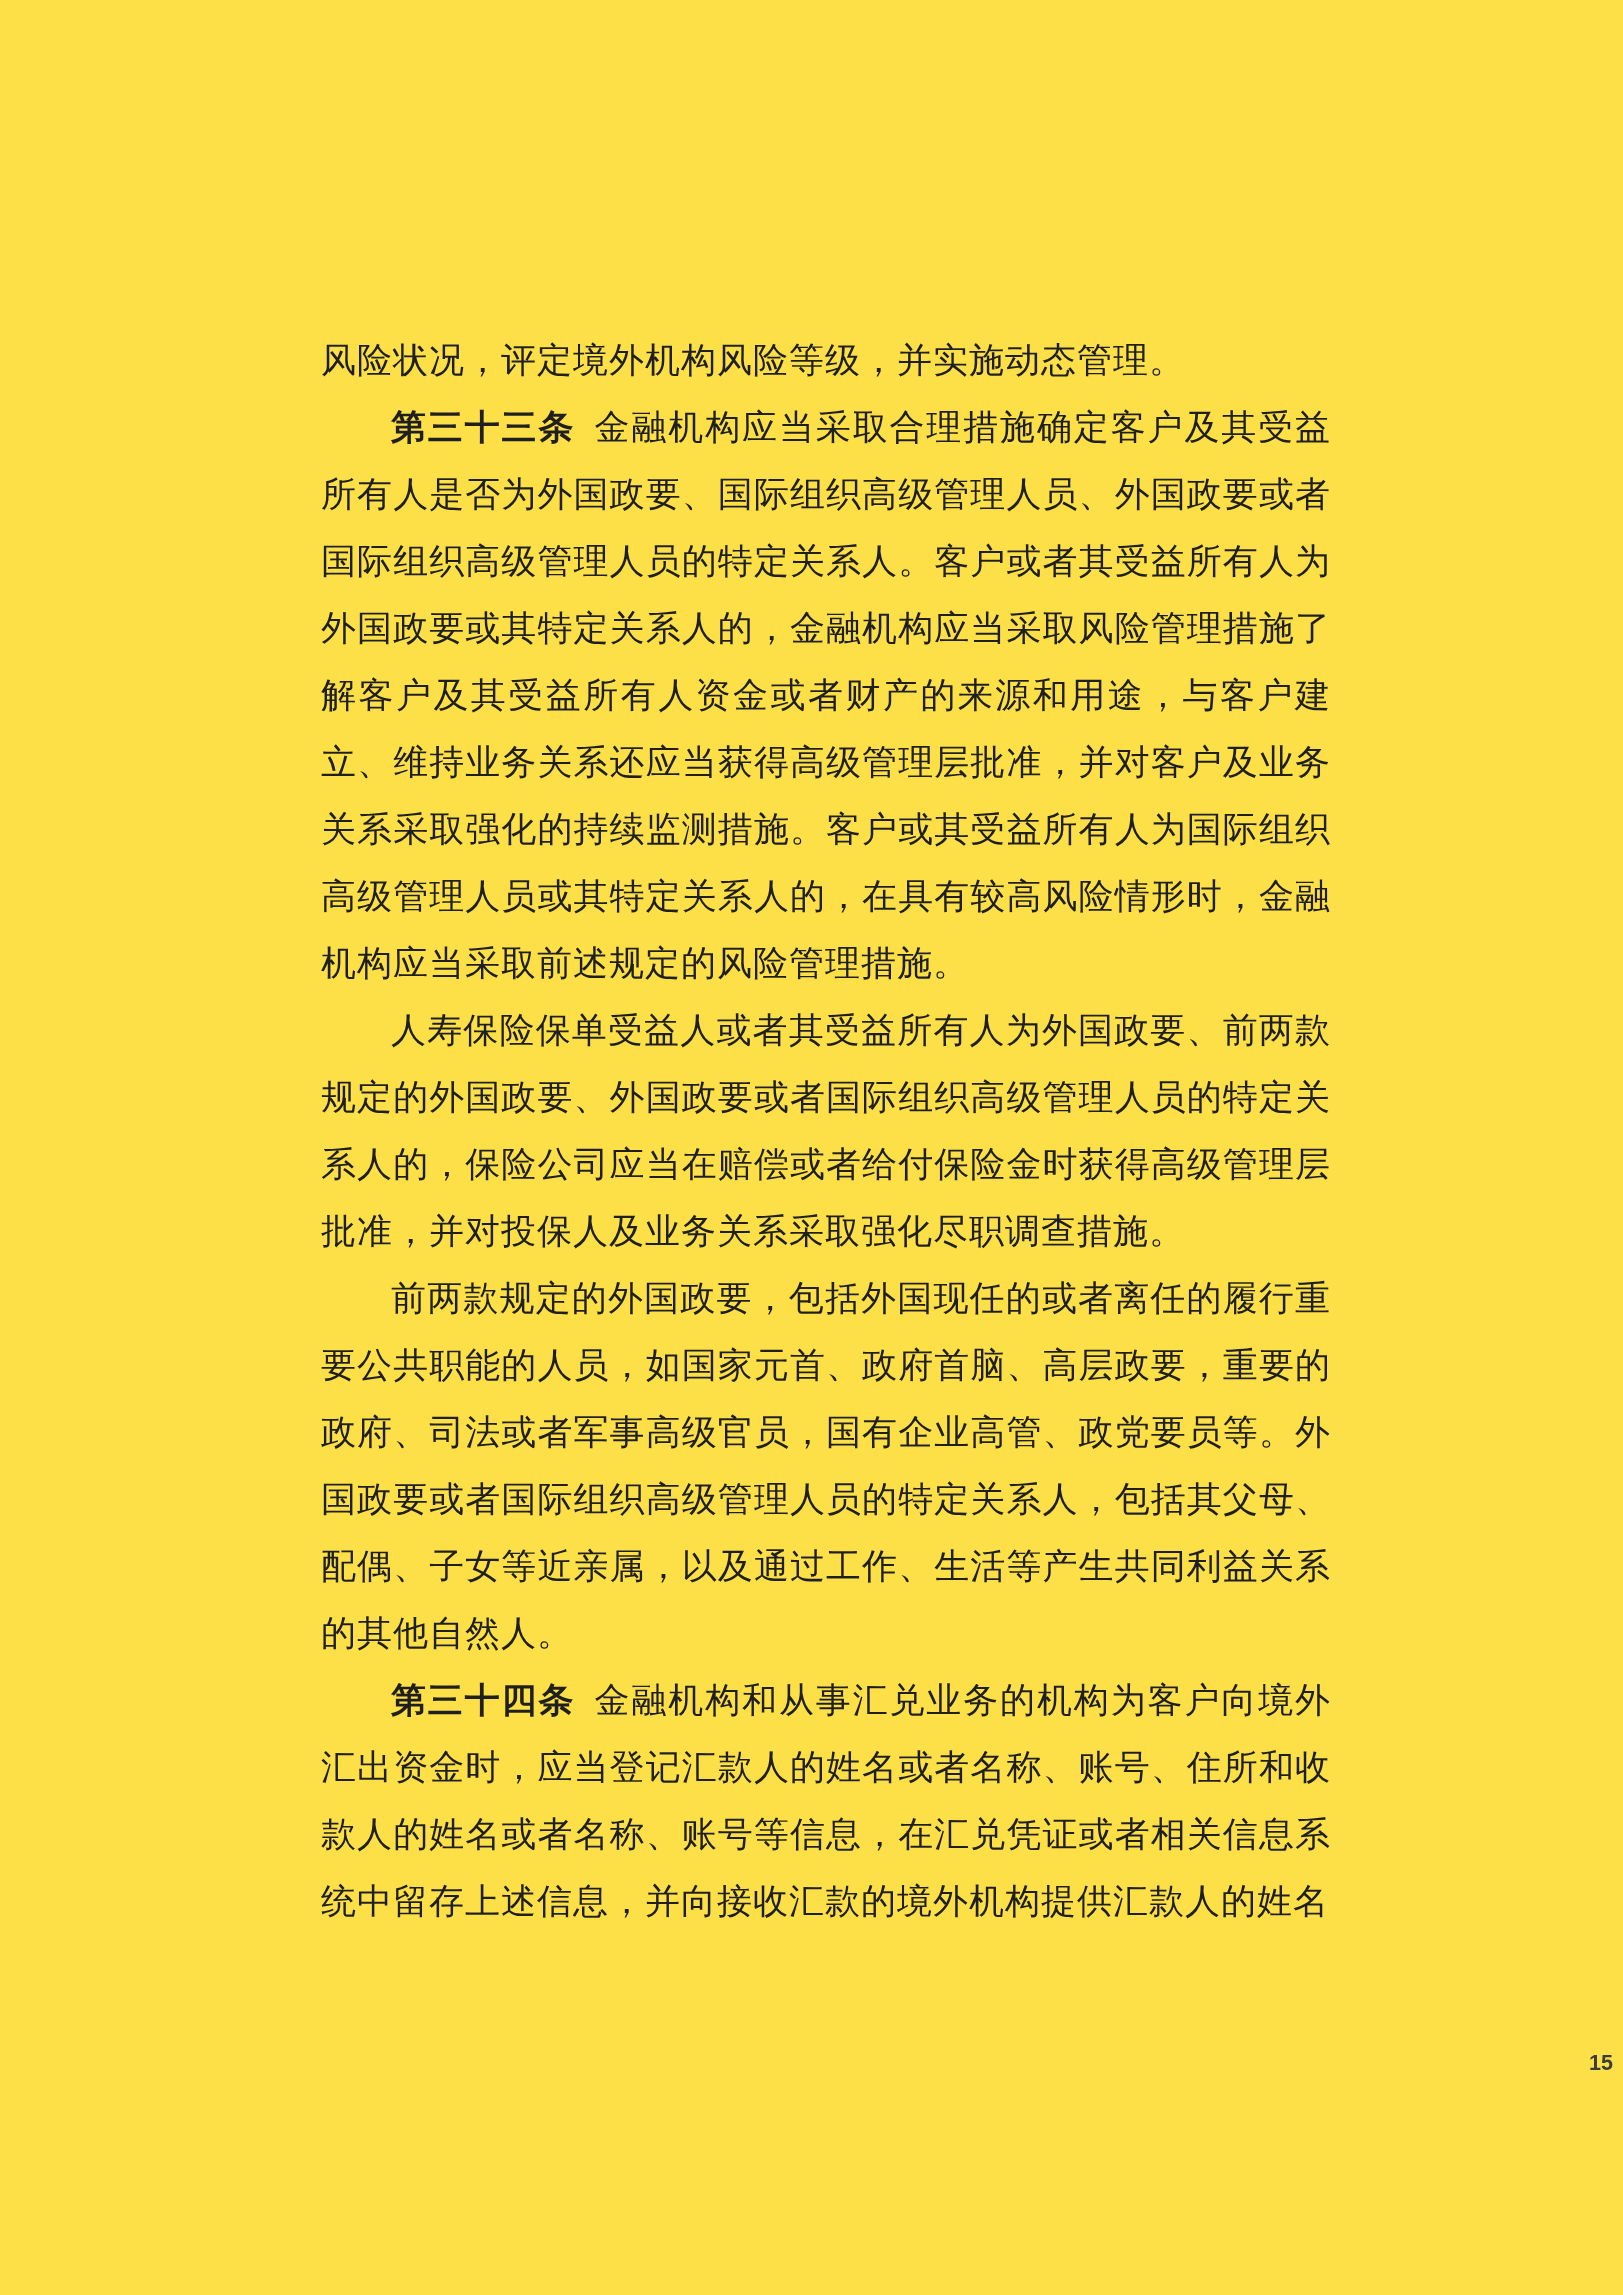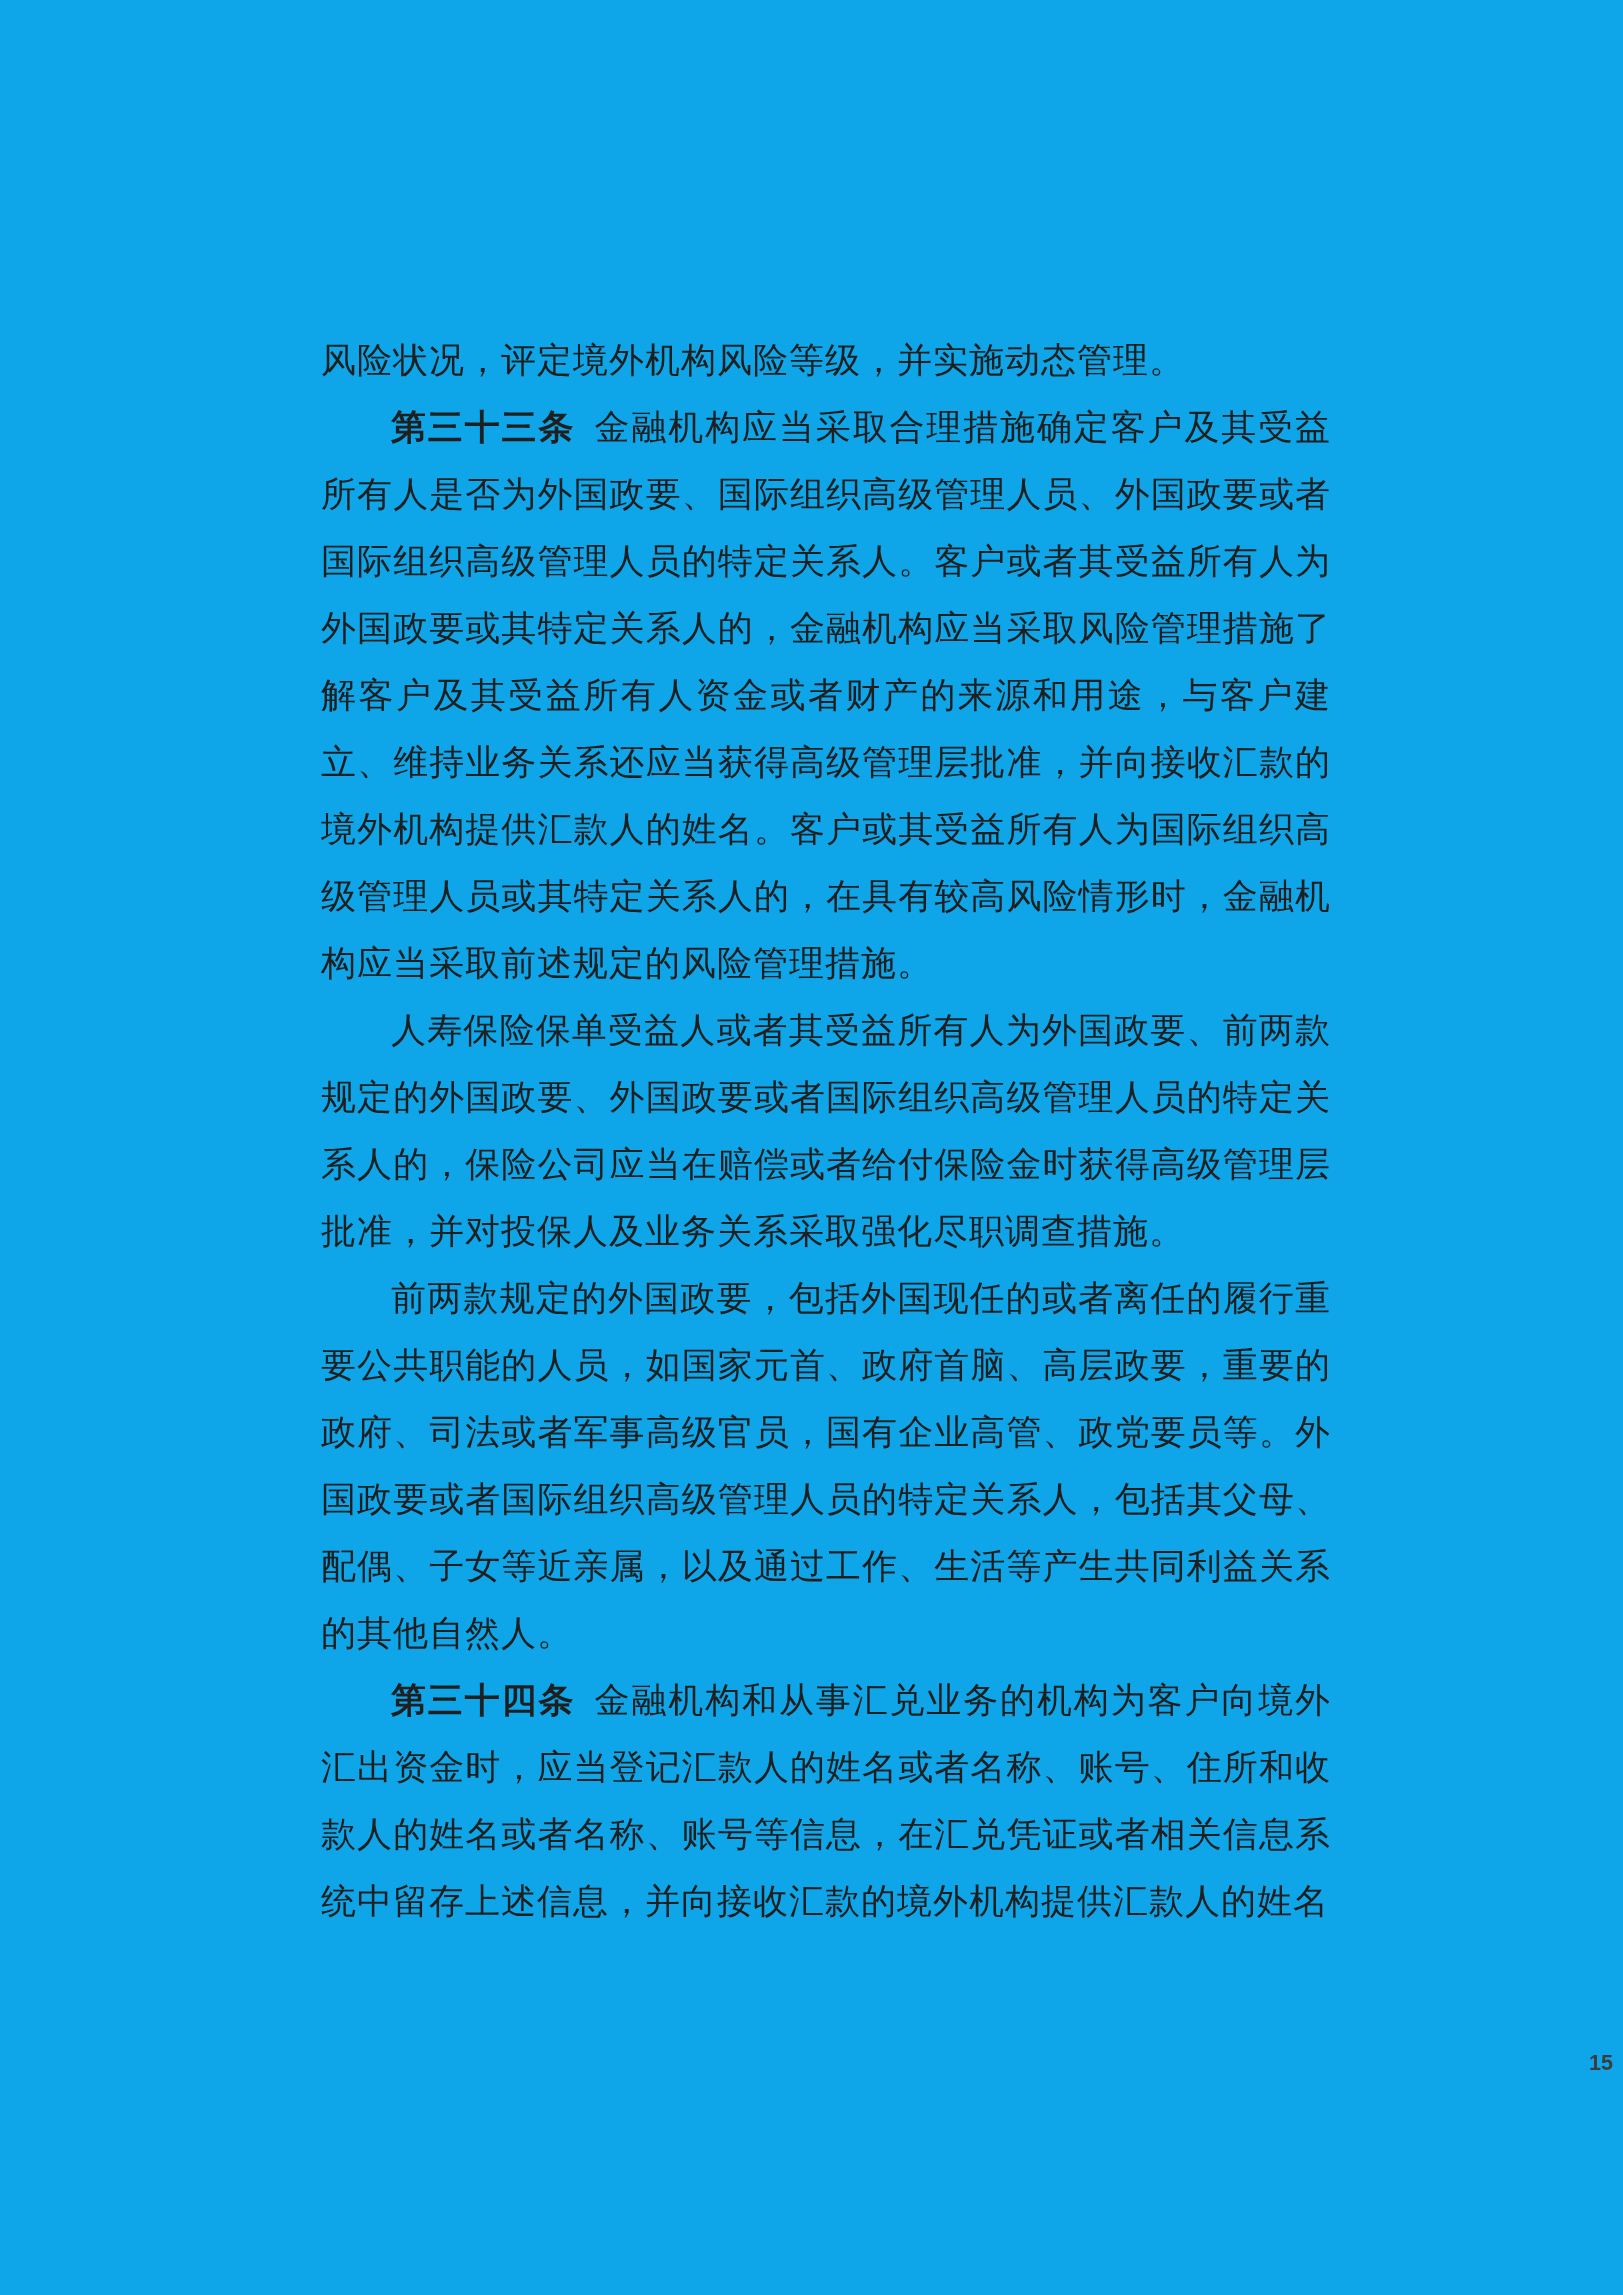--- a/index.html
+++ b/index.html
@@ -4,21 +4,21 @@
 <style>
   html, body {
     margin: 0;
     padding: 0;
     background: #e8e8e8;
   }
   .page {
     position: relative;
     width: 1623px;
     height: 2295px;
-    background: #0ea5e9;
+    background: #fde047;
     overflow: hidden;
   }
   .content {
     position: absolute;
     left: 321px;
     top: 327px;
     width: 1010px;
     font-family: "Liberation Serif", "DejaVu Serif", serif;
     font-size: 35px;
     line-height: 67px;
@@ -52,21 +52,21 @@
 </style>
 </head>
 <body>
 
 <div class="page">
 
   <div class="content">
 
     <p class="no-indent"><span>风险状况，评定境外机构风险等级，并实施动态管理。</span></p>
 
-    <p><span class="article-lead">第三十三条</span><span>金融机构应当采取合理措施确定客户及其受益所有人是否为外国政要、国际组织高级管理人员、外国政要或者国际组织高级管理人员的特定关系人。客户或者其受益所有人为外国政要或其特定关系人的，金融机构应当采取风险管理措施了解客户及其受益所有人资金或者财产的来源和用途，与客户建立、维持业务关系还应当获得高级管理层批准，并向接收汇款的境外机构提供汇款人的姓名。客户或其受益所有人为国际组织高级管理人员或其特定关系人的，在具有较高风险情形时，金融机构应当采取前述规定的风险管理措施。</span></p>
+    <p><span class="article-lead">第三十三条</span><span>金融机构应当采取合理措施确定客户及其受益所有人是否为外国政要、国际组织高级管理人员、外国政要或者国际组织高级管理人员的特定关系人。客户或者其受益所有人为外国政要或其特定关系人的，金融机构应当采取风险管理措施了解客户及其受益所有人资金或者财产的来源和用途，与客户建立、维持业务关系还应当获得高级管理层批准，并对客户及业务关系采取强化的持续监测措施。客户或其受益所有人为国际组织高级管理人员或其特定关系人的，在具有较高风险情形时，金融机构应当采取前述规定的风险管理措施。</span></p>
 
     <p><span>人寿保险保单受益人或者其受益所有人为外国政要、前两款规定的外国政要、外国政要或者国际组织高级管理人员的特定关系人的，保险公司应当在赔偿或者给付保险金时获得高级管理层批准，并对投保人及业务关系采取强化尽职调查措施。</span></p>
 
     <p><span>前两款规定的外国政要，包括外国现任的或者离任的履行重要公共职能的人员，如国家元首、政府首脑、高层政要，重要的政府、司法或者军事高级官员，国有企业高管、政党要员等。外国政要或者国际组织高级管理人员的特定关系人，包括其父母、配偶、子女等近亲属，以及通过工作、生活等产生共同利益关系的其他自然人。</span></p>
 
     <p><span class="article-lead">第三十四条</span><span>金融机构和从事汇兑业务的机构为客户向境外汇出资金时，应当登记汇款人的姓名或者名称、账号、住所和收款人的姓名或者名称、账号等信息，在汇兑凭证或者相关信息系统中留存上述信息，并向接收汇款的境外机构提供汇款人的姓名</span></p>
 
   </div>
 
   <div class="page-number">15</div>

